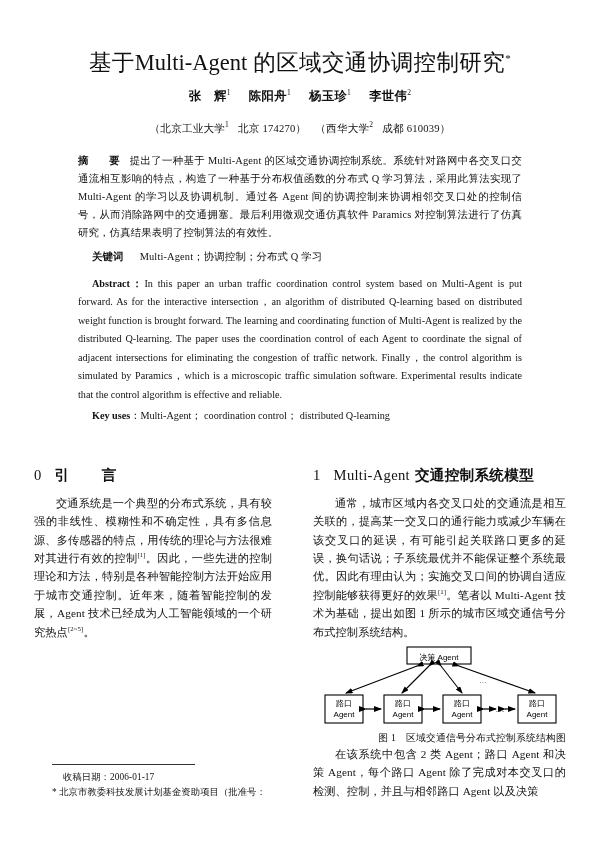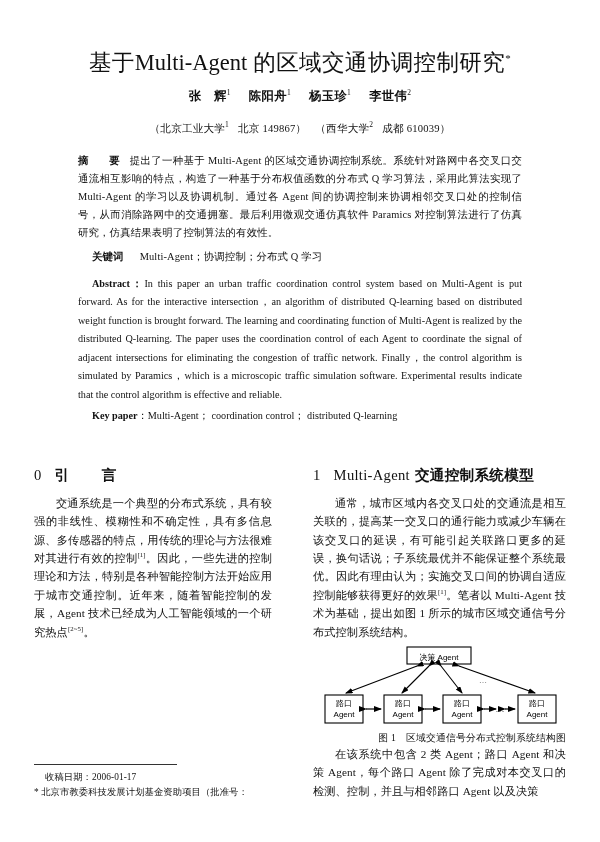--- a/index.html
+++ b/index.html
@@ -182,21 +182,21 @@
   }
   .fig-cap .gap { display: inline-block; width: 10px; }
   .node-label {
     font-family: "Liberation Sans", sans-serif;
     font-size: 8px;
   }
 
   
   .footnote {
     position: absolute;
-    left: 34px;
+    left: 52px;
     bottom: 8px;
     width: 253px;
   }
   .fn-rule {
     width: 143px;
     height: 1px;
     background: #333;
     margin-bottom: 5px;
   }
   .fn-line {
@@ -217,38 +217,38 @@
     <div class="paper-title">
       <span>基于</span><span class="latin">Multi-Agent</span> <span>的区域交通协调控制研究</span><span class="title-star">*</span>
     </div>
   </div>
 
   <div class="authors">
     <span class="au"><span>张　辉</span><sup>1</sup></span><span class="au"><span>陈阳舟</span><sup>1</sup></span><span class="au"><span>杨玉珍</span><sup>1</sup></span><span class="au"><span>李世伟</span><sup>2</sup></span>
   </div>
 
   <div class="affil">
-    <span><span>（北京工业大学</span><sup>1</sup><span class="sep"></span><span>北京</span> <span class="num">149867）</span></span><span class="sep"></span><span><span>（西华大学</span><sup>2</sup><span class="sep"></span><span>成都</span> <span class="num">610039）</span></span>
+    <span><span>（北京工业大学</span><sup>1</sup><span class="sep"></span><span>北京</span> <span class="num">174270）</span></span><span class="sep"></span><span><span>（西华大学</span><sup>2</sup><span class="sep"></span><span>成都</span> <span class="num">610039）</span></span>
   </div>
 
   <div class="abs-cn">
     <span class="lbl">摘　要</span><span>提出了一种基于 Multi-Agent 的区域交通协调控制系统。系统针对路网中各交叉口交通流相互影响的特点，构造了一种基于分布权值函数的分布式 Q 学习算法，采用此算法实现了 Multi-Agent 的学习以及协调机制。通过各 Agent 间的协调控制来协调相邻交叉口处的控制信号，从而消除路网中的交通拥塞。最后利用微观交通仿真软件 Paramics 对控制算法进行了仿真研究，仿真结果表明了控制算法的有效性。</span>
   </div>
 
   <div class="kw-cn">
     <span class="lbl">关键词</span><span>Multi-Agent；协调控制；分布式 Q 学习</span>
   </div>
 
 
   <div class="abs-en">
     <b>Abstract：</b><span>In this paper an urban traffic coordination control system based on Multi-Agent is put forward. As for the interactive intersection，an algorithm of distributed Q-learning based on distributed weight function is brought forward. The learning and coordinating function of Multi-Agent is realized by the distributed Q-learning. The paper uses the coordination control of each Agent to coordinate the signal of adjacent intersections for eliminating the congestion of traffic network. Finally，the control algorithm is simulated by Paramics，which is a microscopic traffic simulation software. Experimental results indicate that the control algorithm is effective and reliable.</span>
   </div>
 
   <div class="kw-en">
-    <b>Key paper</b><span>：</span><span>Multi-Agent； coordination control； distributed Q-learning</span>
+    <b>Key uses</b><span>：</span><span>Multi-Agent； coordination control； distributed Q-learning</span>
   </div>
 
   <div class="columns">
 
     <div class="col">
       <div class="sec-h">
         <span class="num">0</span><span class="sp">引　言</span>
       </div>
       <p class="body-p">
         <span>交通系统是一个典型的分布式系统，具有较强的非线性、模糊性和不确定性，具有多信息源、多传感器的特点，用传统的理论与方法很难对其进行有效的控制</span><sup class="cite">[1]</sup><span>。因此，一些先进的控制理论和方法，特别是各种智能控制方法开始应用于城市交通控制。近年来，随着智能控制的发展，Agent 技术已经成为人工智能领域的一个研究热点</span><sup class="cite">[2~5]</sup><span>。</span>

